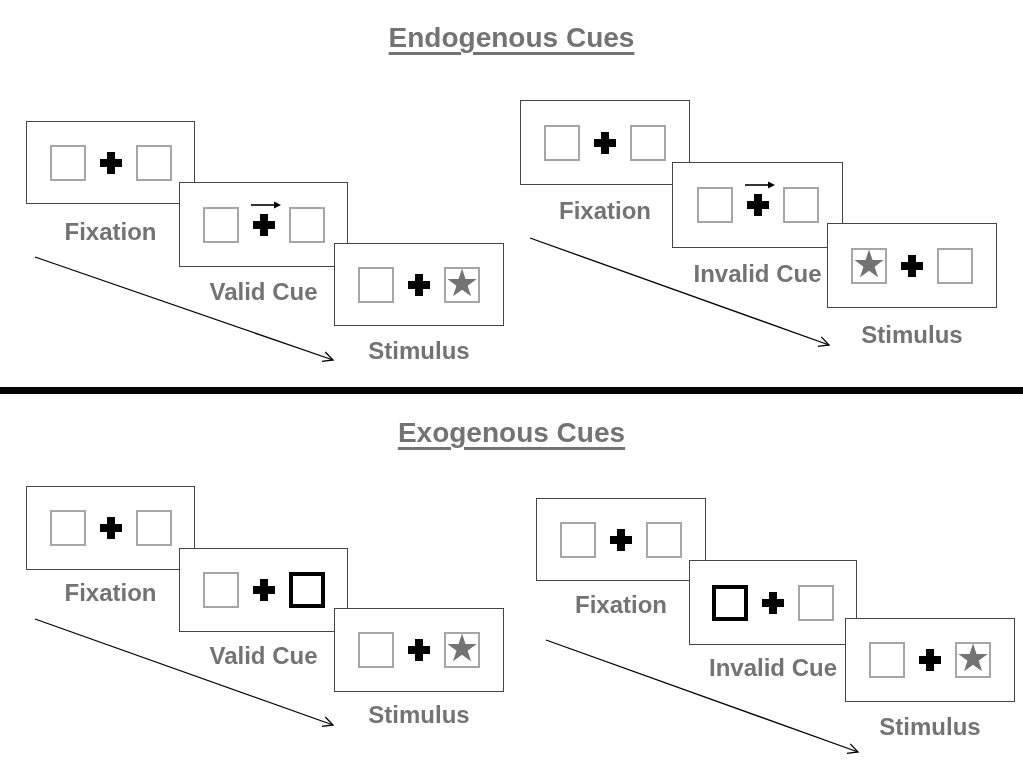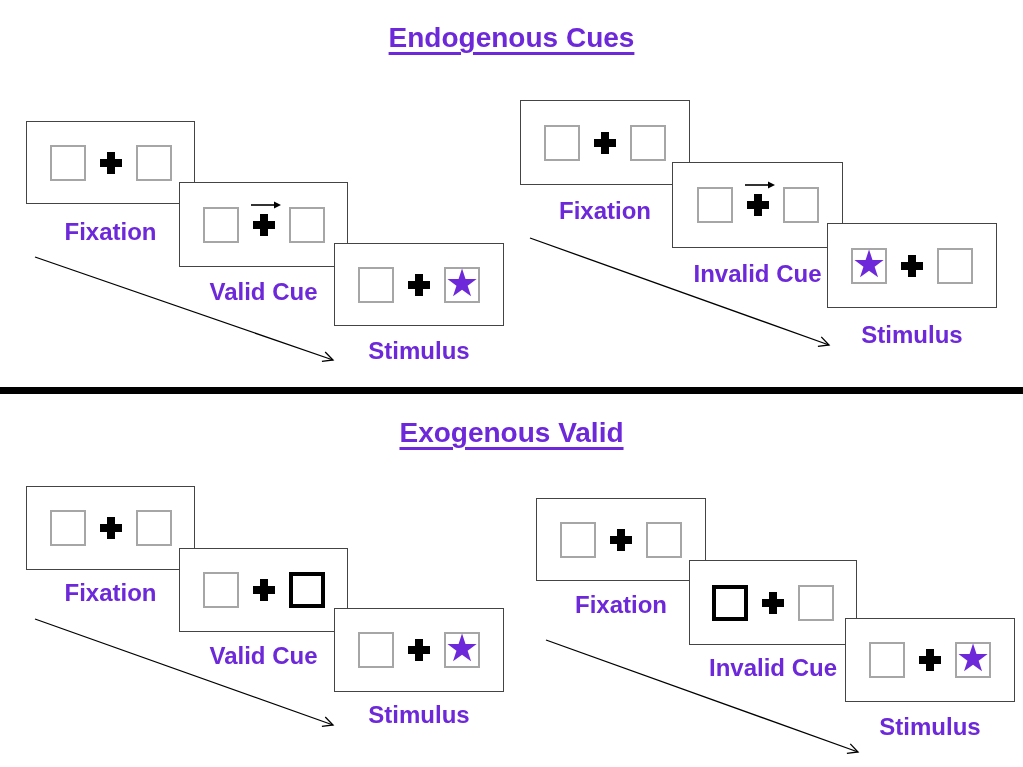--- a/index.html
+++ b/index.html
@@ -1,18 +1,18 @@
 <!DOCTYPE html>
 <html><head>
 <meta charset="utf-8">
 <style>
   html,body{margin:0;padding:0;background:#fff;}
   #canvas{
     position:relative;width:1023px;height:767px;background:#fff;
-    font-family:"Liberation Sans",sans-serif;color:#6d28d9;overflow:hidden;
+    font-family:"Liberation Sans",sans-serif;color:#737373;overflow:hidden;
   }
   .title{
     position:absolute;left:0;width:1023px;text-align:center;
     font-size:28px;font-weight:700;
     text-decoration:underline;text-decoration-thickness:2.5px;text-underline-offset:5px;
   }
   .divider{position:absolute;left:0;top:387px;width:1023px;height:7px;background:#000;}
   .frame{
     position:absolute;background:#fff;border:1.5px solid #444;box-sizing:border-box;
     display:flex;align-items:center;justify-content:center;gap:14px;
@@ -48,21 +48,21 @@
       </marker>
     </defs>
     <line x1="35" y1="257" x2="333" y2="360" stroke="#000" stroke-width="1.3" marker-end="url(#ah)"></line>
     <line x1="530" y1="238" x2="829" y2="345" stroke="#000" stroke-width="1.3" marker-end="url(#ah)"></line>
     <line x1="35" y1="619" x2="333" y2="725" stroke="#000" stroke-width="1.3" marker-end="url(#ah)"></line>
     <line x1="546" y1="640" x2="858" y2="752" stroke="#000" stroke-width="1.3" marker-end="url(#ah)"></line>
   </svg>
 
   <div class="title" style="top:22px">Endogenous Cues</div>
   <div class="divider"></div>
-  <div class="title" style="top:417px">Exogenous Valid</div>
+  <div class="title" style="top:417px">Exogenous Cues</div>
 
   <div>
     <div class="frame" style="left:26px;top:121px;width:169px;height:83px;z-index:1">
       <span class="sq"></span>
       <span class="plusw">
           <i class="plus"></i>
         </span>
       <span class="sq"></span>
     </div>
     <div class="flabel" style="left:26px;top:218px;width:169px">Fixation</div>

